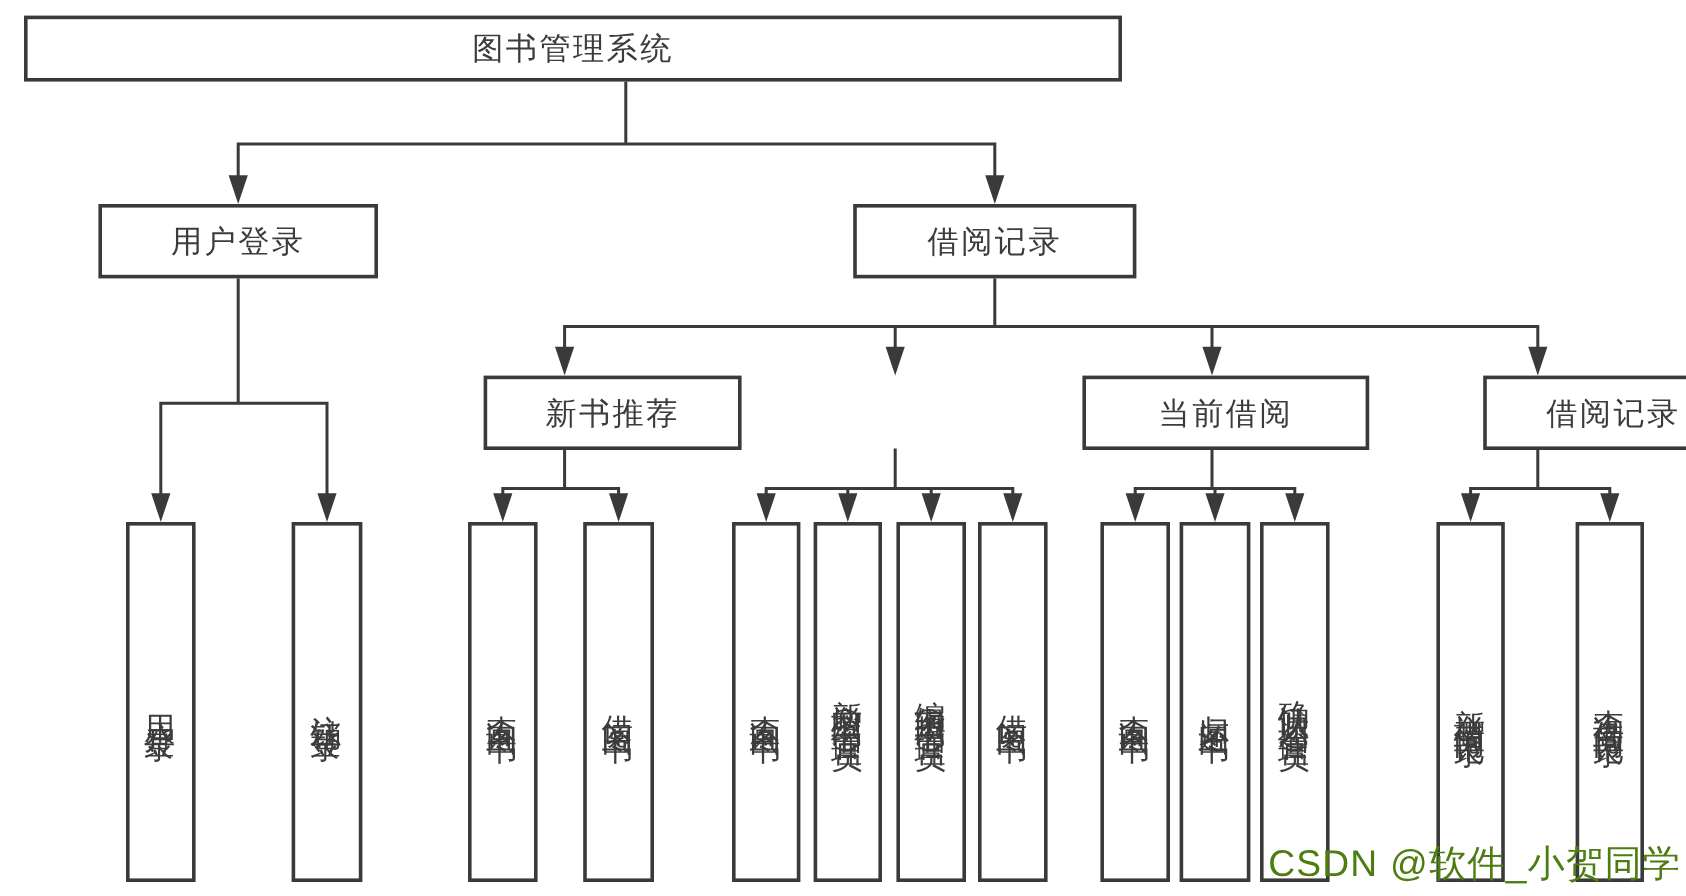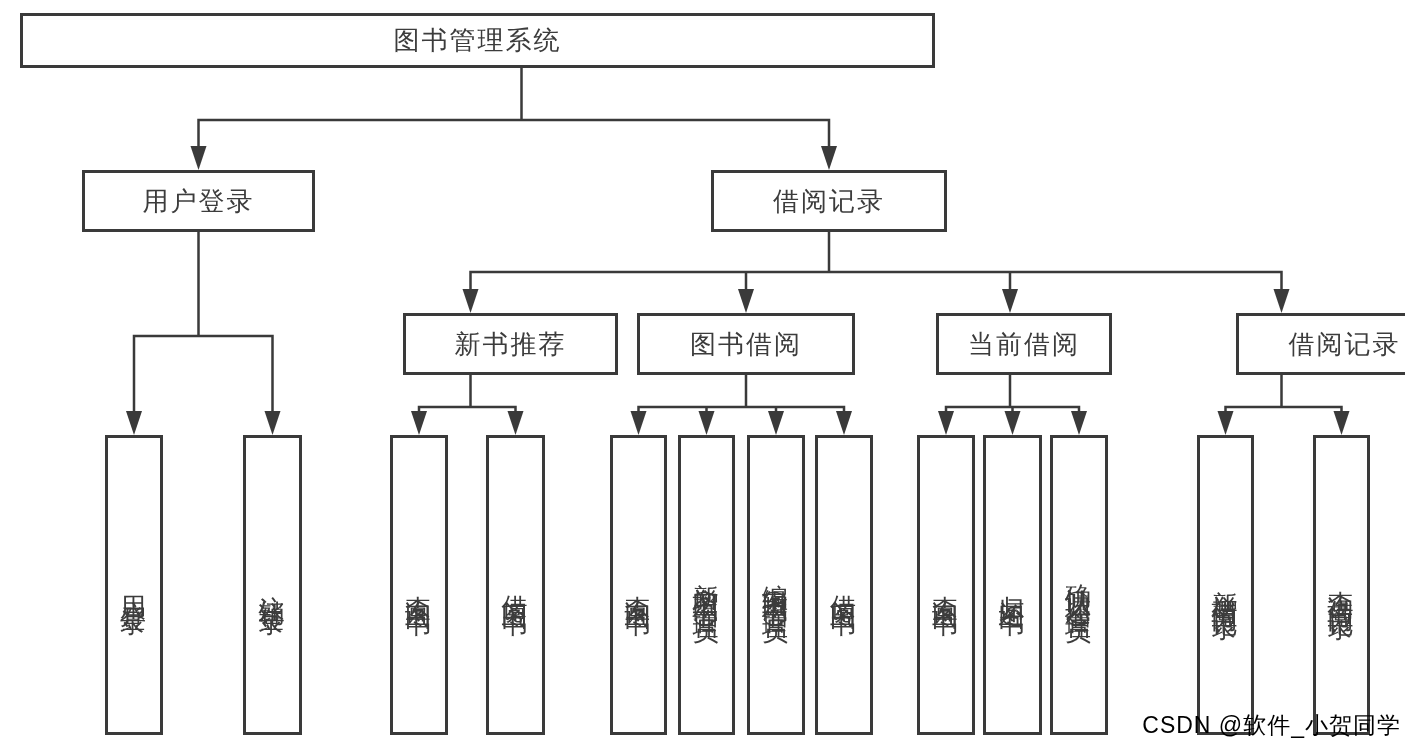--- a/index.html
+++ b/index.html
@@ -37,22 +37,22 @@
   .vtext {
     writing-mode: vertical-rl;
     text-orientation: mixed;
     letter-spacing: 5px;
     white-space: nowrap;
   }
   #watermark {
     position: absolute;
     right: 4px;
     bottom: 6px;
-    color: #000000;
-    font-size: 23px;
+    color: #4d7c0f;
+    font-size: 31px;
     letter-spacing: 1px;
     z-index: 3;
   }
 </style>
 </head>
 <body>
 
 <div id="stage">
 
   <svg id="wires" viewBox="0 0 1405 747" xmlns="http://www.w3.org/2000/svg">
@@ -101,22 +101,21 @@
       <polygon points="1333.5,411 1349.5,411 1341.5,435"></polygon>
     </g>
   </svg>
 
   <div class="box lvl-root" style="left:20px; width:915px;">图书管理系统</div>
 
   <div class="box lvl-2" style="left:82px; width:233px;">用户登录</div>
   <div class="box lvl-2" style="left:711px; width:236px;">借阅记录</div>
 
   <div class="box lvl-3" style="left:363px; width:215px;margin-left:40px;">新书推荐</div>
-  <div class="box lvl-3" style="left:637px; width:218px;">图书借阅</div>
-  <div class="box lvl-3" style="left:936px; width:176px;">当前借阅</div>
+  <div class="box lvl-3" style="left:902px; width:239px;">当前借阅</div>
   <div class="box lvl-3" style="left:1236px; width:217px;">借阅记录</div>
 
   <div class="box leaf" style="left:105px; width:58px;">
     <span class="vtext">用户登录</span>
   </div>
   <div class="box leaf" style="left:243px; width:59px;">
     <span class="vtext">注销登录</span>
   </div>
 
   <div class="box leaf" style="left:390px; width:58px;">

